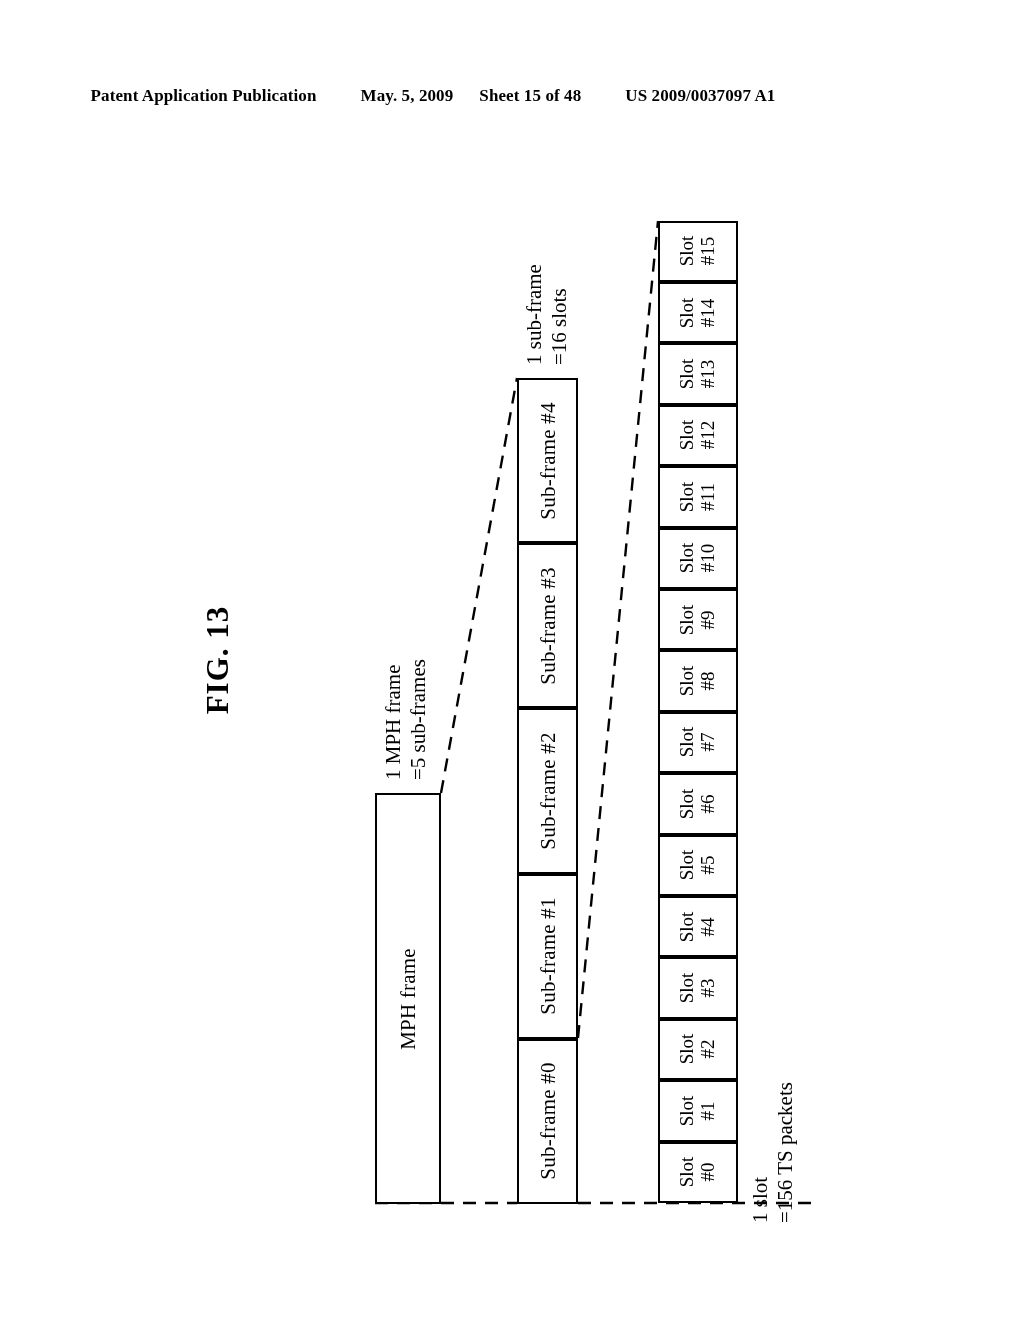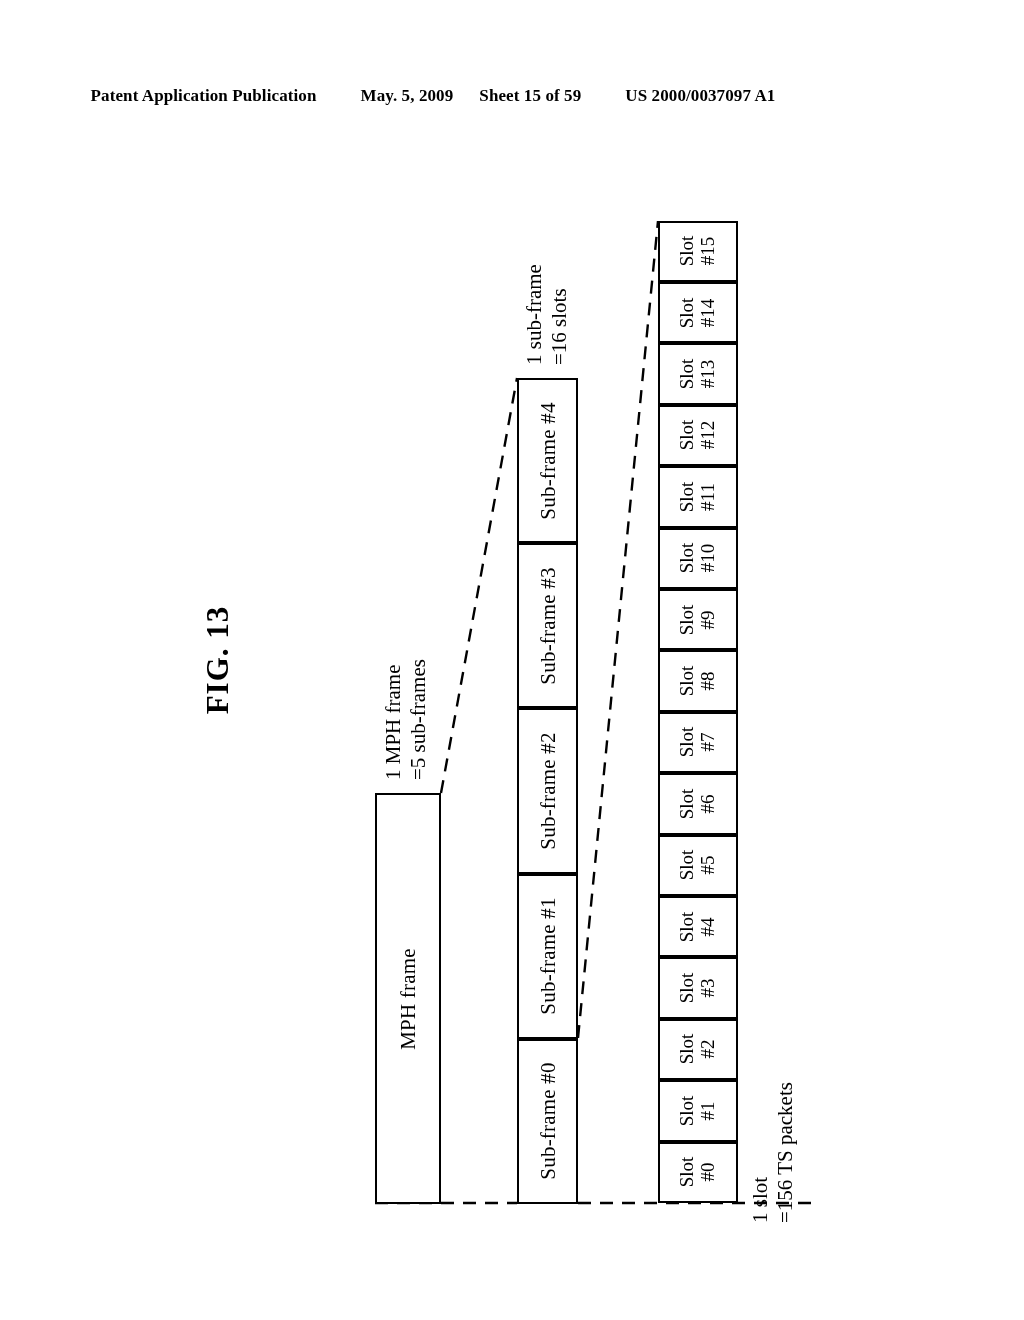--- a/index.html
+++ b/index.html
@@ -120,23 +120,23 @@
   }
 </style>
 </head>
 <body>
 
 <div id="page-header">
   <span class="hdr-seg">Patent Application Publication</span>
   <span class="hdr-gap-lg"></span>
   <span class="hdr-seg">May. 5, 2009</span>
   <span class="hdr-gap-md"></span>
-  <span class="hdr-seg">Sheet 15 of 59</span>
+  <span class="hdr-seg">Sheet 15 of 48</span>
   <span class="hdr-gap-lg"></span>
-  <span class="hdr-seg">US 2000/0037097 A1</span>
+  <span class="hdr-seg">US 2009/0037097 A1</span>
 </div>
 
 <div id="figure">
 
   <div id="fig-title">FIG. 13</div>
 
   <svg id="connectors" viewBox="0 0 1024 1320" width="1024" height="1320">
 
     <line x1="375" y1="1203" x2="517" y2="1203" stroke="#000" stroke-width="2.4" stroke-dasharray="13,9"></line>
     <line x1="578" y1="1203" x2="820" y2="1203" stroke="#000" stroke-width="2.4" stroke-dasharray="13,9"></line>

